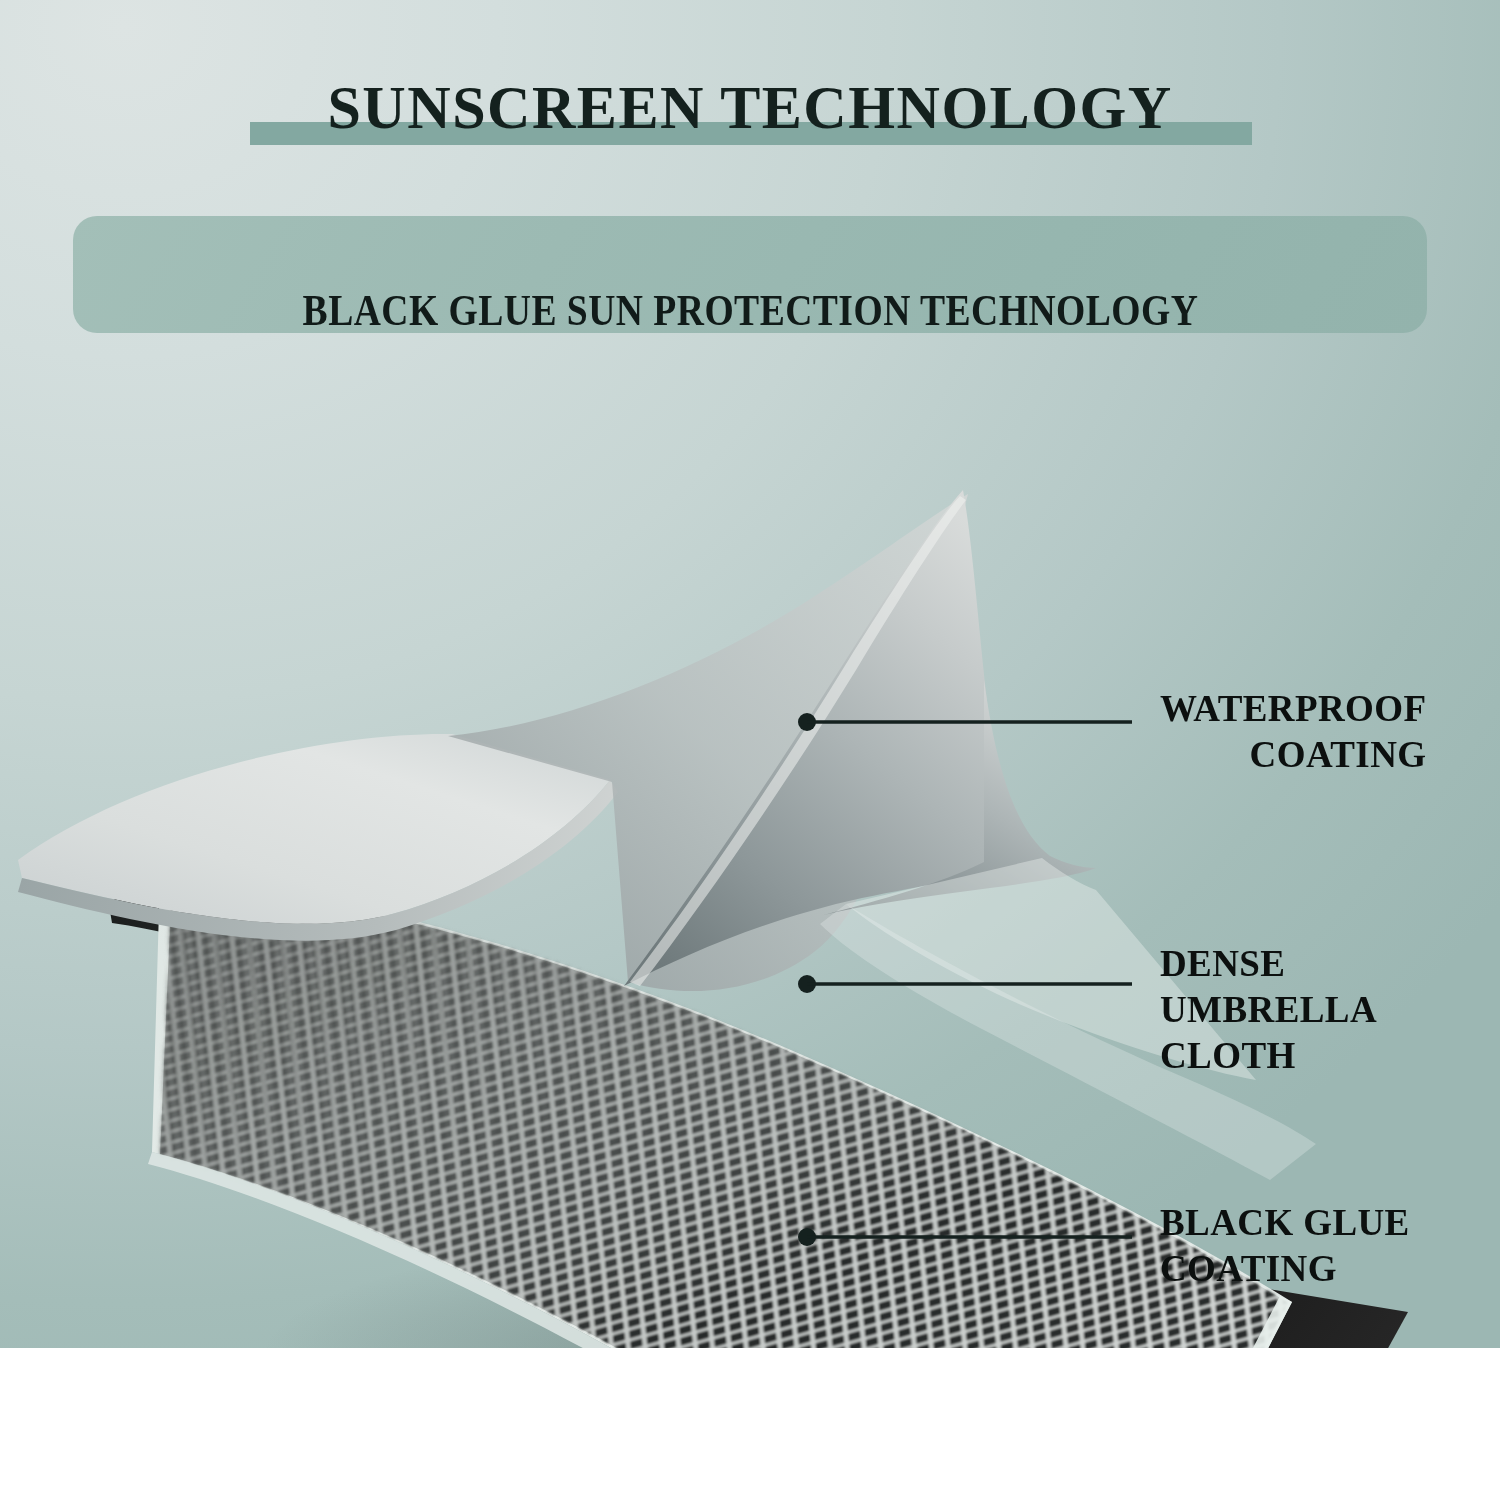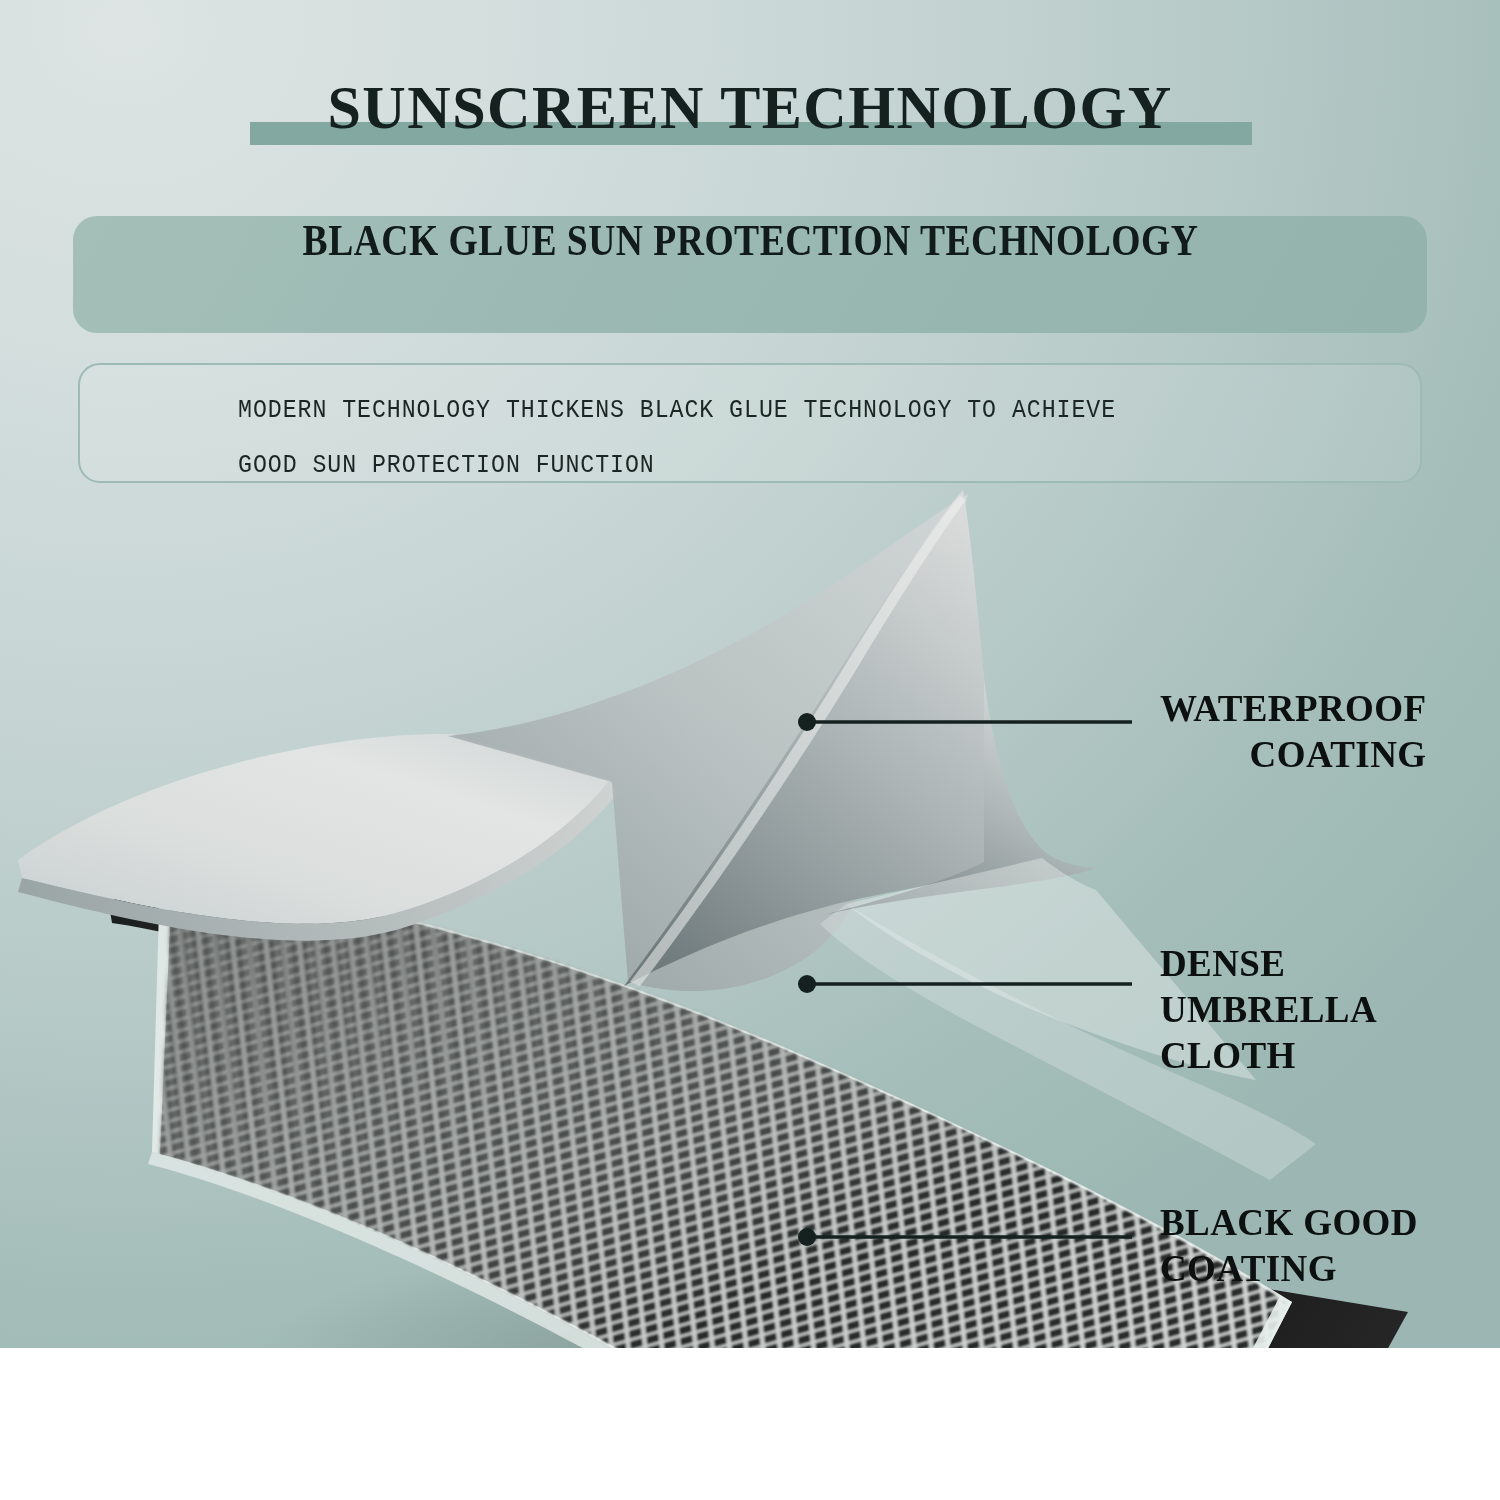--- a/index.html
+++ b/index.html
@@ -65,21 +65,21 @@
   
   #subtitle-banner {
     position: absolute;
     left: 73px;
     top: 216px;
     width: 1354px;
     height: 117px;
     border-radius: 24px;
     background: linear-gradient(122deg, #a3bfb8 0%, #9cbab3 35%, #96b6af 70%, #93b3ac 100%);
     display: flex;
-    align-items: flex-start;
+    align-items: flex-end;
     justify-content: center;
     box-sizing: border-box;
   }
   #subtitle-text {
     font-family: "Liberation Serif", serif;
     font-weight: bold;
     font-size: 40px;
     letter-spacing: 0.5px;
     color: #111b19;
     white-space: nowrap;
@@ -147,24 +147,20 @@
 
   <div id="title-wrap">
     <div id="title-highlight"></div>
     <div id="page-title">SUNSCREEN TECHNOLOGY</div>
   </div>
 
   <div id="subtitle-banner">
     <span id="subtitle-text">BLACK GLUE SUN PROTECTION TECHNOLOGY</span>
   </div>
 
-  <div id="desc-box">
-    <div class="desc-line">MODERN TECHNOLOGY THICKENS BLACK GLUE TECHNOLOGY TO ACHIEVE</div>
-    <div class="desc-line">GOOD SUN PROTECTION FUNCTION</div>
-  </div>
 
   <div id="illustration">
     <svg viewBox="0 0 1500 1020" xmlns="http://www.w3.org/2000/svg">
       <defs>
 
         <linearGradient id="gTopFlat" x1="0" y1="1" x2="1" y2="0">
           <stop offset="0%" stop-color="#c9cfd0"></stop>
           <stop offset="35%" stop-color="#dadedd"></stop>
           <stop offset="70%" stop-color="#e2e5e4"></stop>
           <stop offset="100%" stop-color="#cfd5d5"></stop>
@@ -525,16 +521,16 @@
     </svg>
   </div>
 
   <div class="callout" id="callout-waterproof">WATERPROOF
 COATING</div>
 
   <div class="callout" id="callout-mesh">DENSE
 UMBRELLA
 CLOTH</div>
 
-  <div class="callout" id="callout-glue">BLACK GOOD
+  <div class="callout" id="callout-glue">BLACK GLUE
 COATING</div>
 
 </div>
 
 </body></html>

